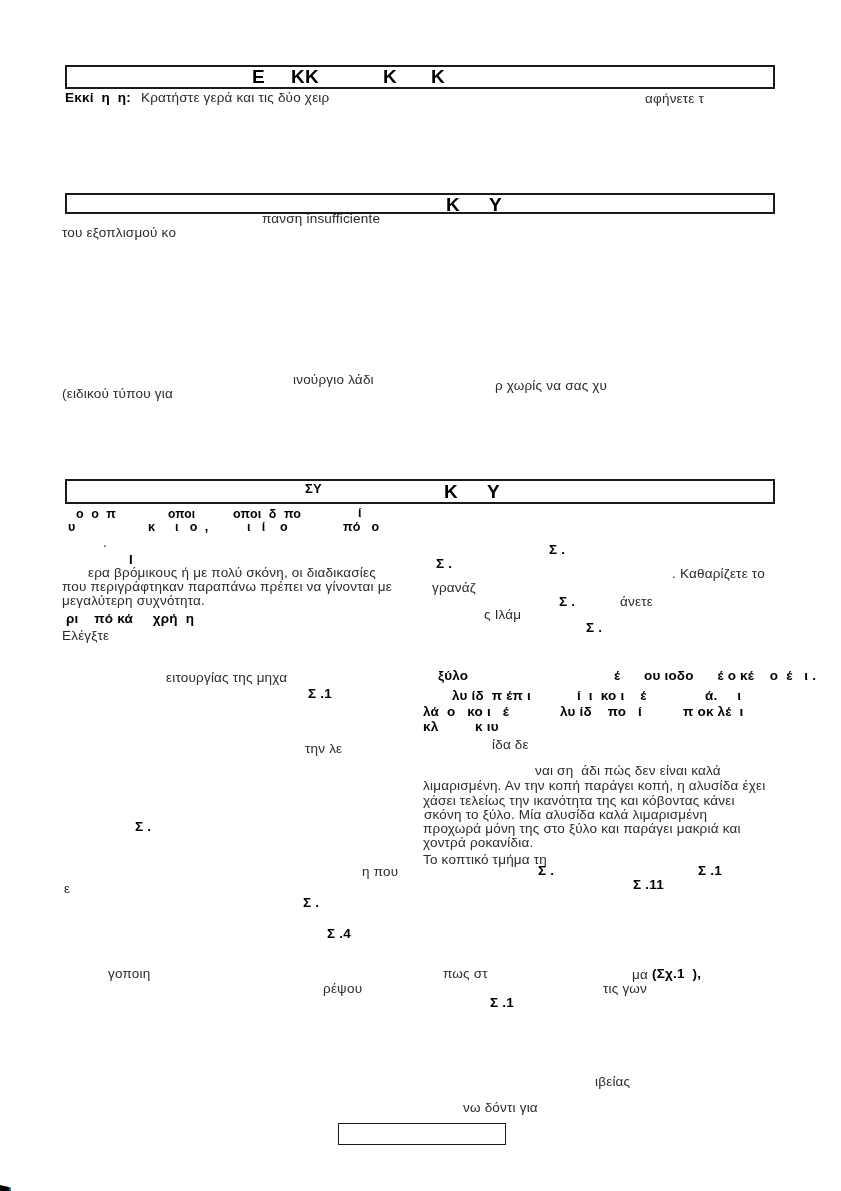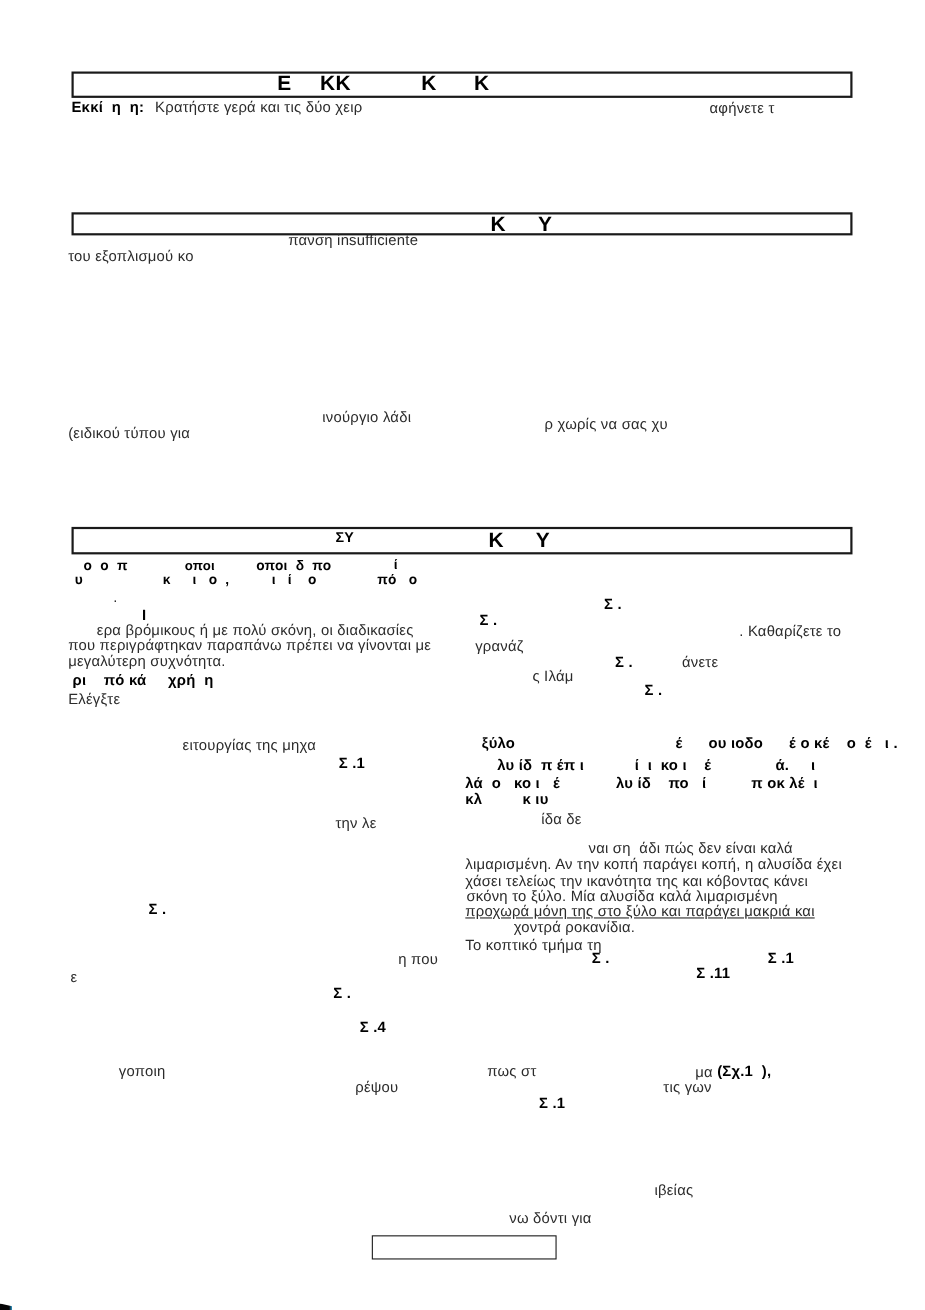--- a/index.html
+++ b/index.html
@@ -102,22 +102,22 @@
       <span class="frag b" style="left: 560px; top: 705px;">λυ ίδ    πο   ί</span>
       <span class="frag b" style="left: 683px; top: 705px;">π οκ λέ  ι</span>
       <span class="frag b" style="left: 423px; top: 720px;">κλ</span>
       <span class="frag b" style="left: 475px; top: 720px;">κ ιυ</span>
       <span class="frag" style="left: 492px; top: 738px;">ίδα δε</span>
       <span class="frag" style="left: 305px; top: 742px;">την λε</span>
       <span class="frag" style="left: 535px; top: 764px;">ναι ση  άδι πώς δεν είναι καλά</span>
       <span class="frag" style="left: 423px; top: 779px;">λιμαρισμένη. Αν την κοπή παράγει κοπή, η αλυσίδα έχει</span>
       <span class="frag" style="left: 423px; top: 794px;">χάσει τελείως την ικανότητα της και κόβοντας κάνει</span>
       <span class="frag" style="left: 424px; top: 808px;">σκόνη το ξύλο. Μία αλυσίδα καλά λιμαρισμένη</span>
-      <span class="frag" style="left: 423px; top: 822px; text-decoration: underline;">προχωρά μόνη της στο ξύλο και παράγει μακριά και</span>
-      <span class="frag" style="left: 423px; top: 836px; margin-left: 44px;">χοντρά ροκανίδια.</span>
+      <span class="frag" style="left: 423px; top: 822px;">προχωρά μόνη της στο ξύλο και παράγει μακριά και</span>
+      <span class="frag" style="left: 423px; top: 836px;">χοντρά ροκανίδια.</span>
       <span class="frag b" style="left: 135px; top: 820px;">Σ .</span>
       <span class="frag" style="left: 423px; top: 853px;">Το κοπτικό τμήμα τη</span>
       <span class="frag" style="left: 362px; top: 865px;">η που</span>
       <span class="frag b" style="left: 538px; top: 864px;">Σ .</span>
       <span class="frag b" style="left: 698px; top: 864px;">Σ .1</span>
       <span class="frag b" style="left: 633px; top: 878px;">Σ .11</span>
       <span class="frag" style="left: 64px; top: 882px;">ε</span>
       <span class="frag b" style="left: 303px; top: 896px;">Σ .</span>
       <span class="frag b" style="left: 327px; top: 927px;">Σ .4</span>
       <span class="frag" style="left: 108px; top: 967px;">γοποιη</span>

